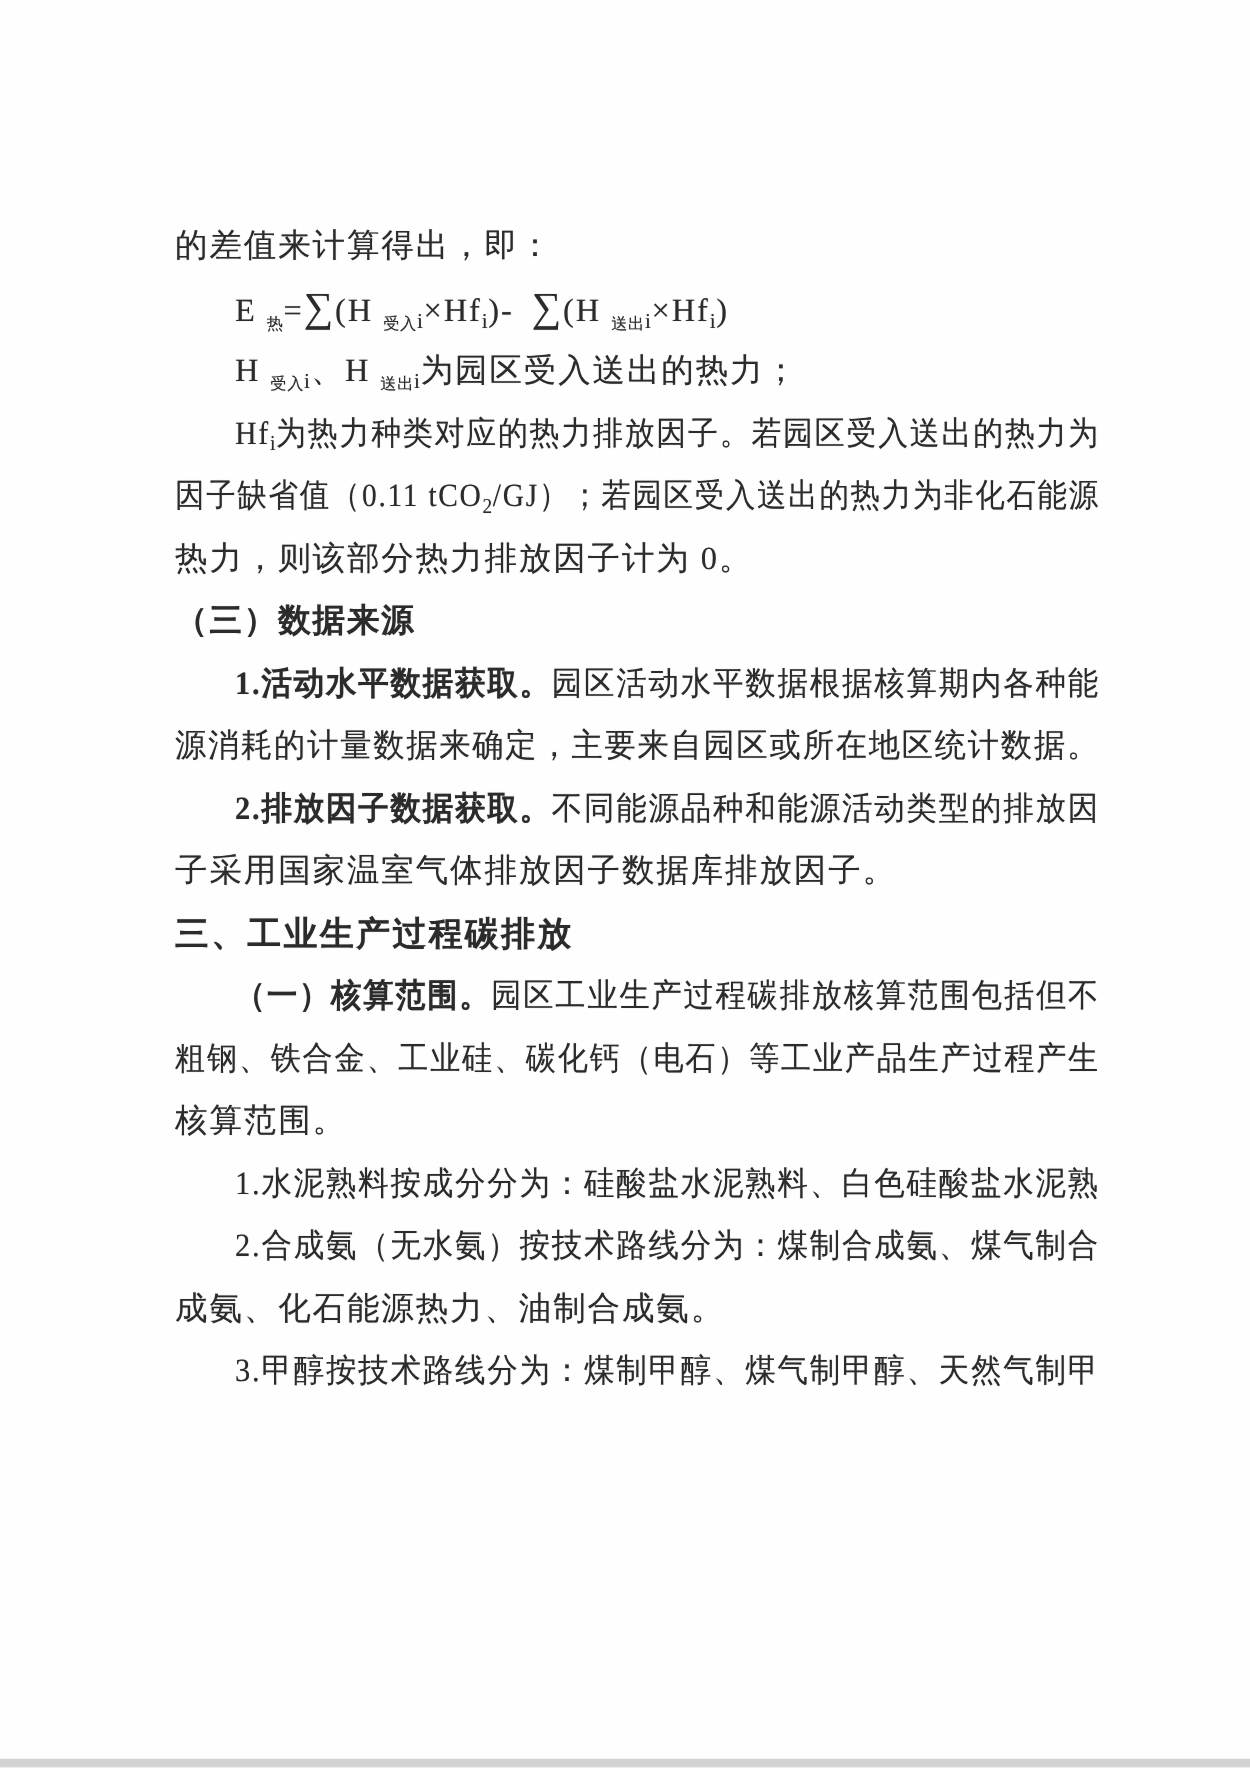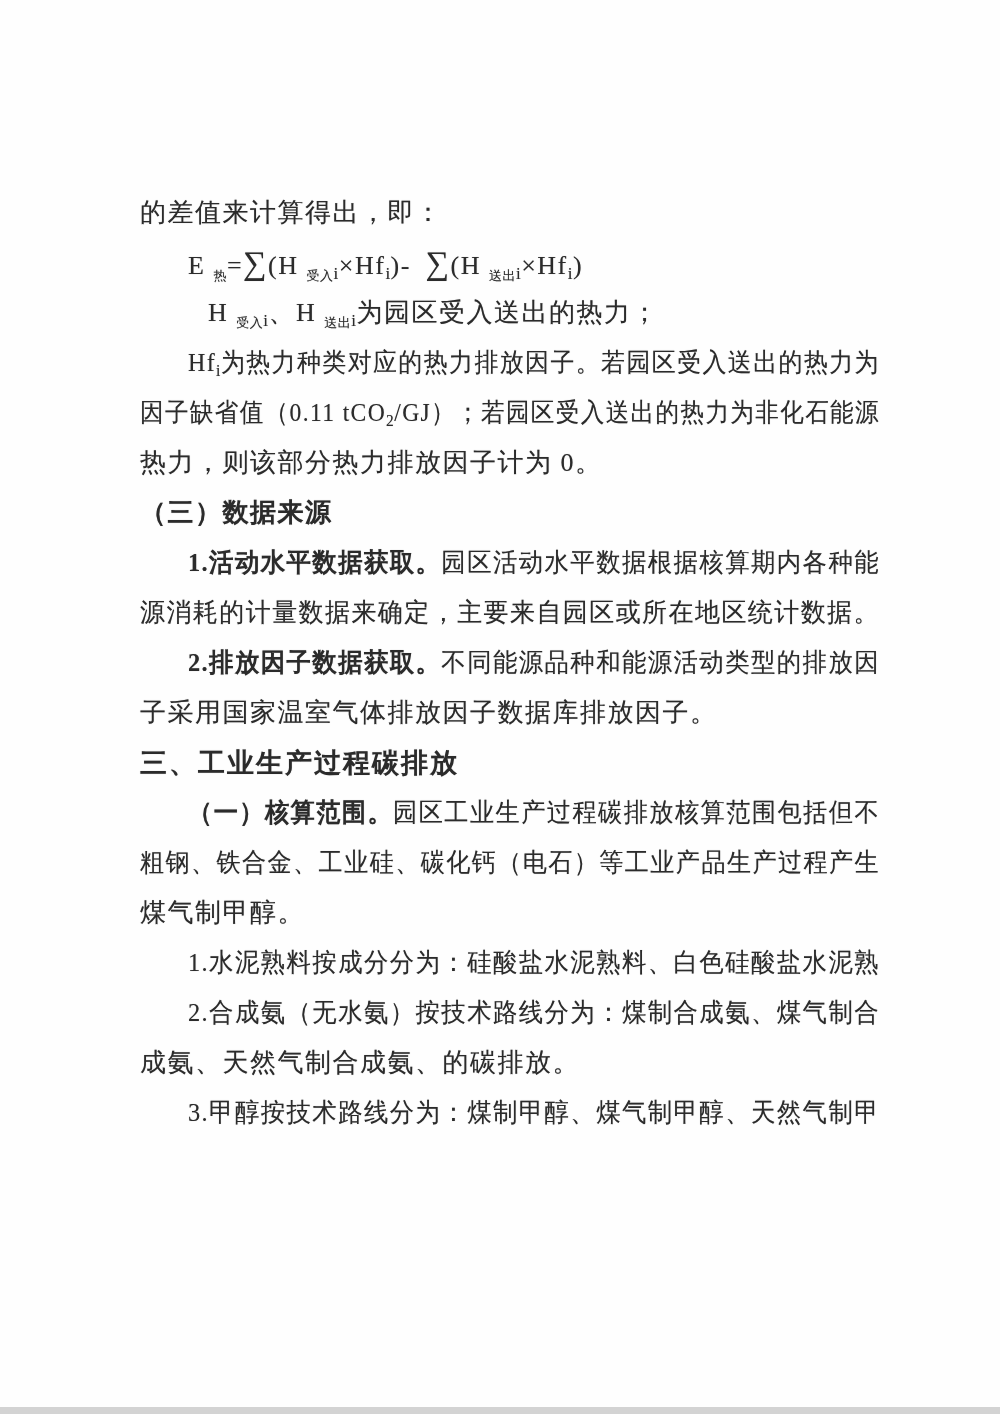--- a/index.html
+++ b/index.html
@@ -7,21 +7,21 @@
     position:relative;
     width:1000px; height:1414px;
     margin:0 auto;
     background:#fefefe;
     overflow:hidden;
     font-family:"Liberation Serif","DejaVu Serif",serif;
     color:#2b2b2b;
   }
   .doc-body {
     position:absolute;
-    left:140px; top:188px;
+    left:140px; top:172px;
     width:740px;
     text-shadow:0 0 0.8px rgba(50,50,50,0.45);
   }
   .line {
     height:50px;
     line-height:50px;
     font-size:26px;
     letter-spacing:1.5px;
     white-space:nowrap;
   }
@@ -57,32 +57,32 @@
     background:#d3d3d3;
   }
 </style>
 </head>
 <body>
 
 <div class="page">
   <div class="doc-body">
       <div class="line"><span class="inner"><span class="">的差值来计算得出，即：</span></span></div>
       <div class="line"><span class="inner" style="margin-left: 48px;"><span class="">E </span><span class="sub-cjk">热</span><span class="">=</span><span class="big-sigma">∑</span><span class="">(H </span><span class="sub-cjk">受入</span><span class="sub-latin">i</span><span class="">×Hf</span><span class="sub-latin">i</span><span class="">)- </span><span class="big-sigma">∑</span><span class="">(H </span><span class="sub-cjk">送出</span><span class="sub-latin">i</span><span class="">×Hf</span><span class="sub-latin">i</span><span class="">)</span></span></div>
-      <div class="line"><span class="inner" style="margin-left: 68px;"><span class="">H </span><span class="sub-cjk">受入</span><span class="sub-latin">i</span><span class="">、H </span><span class="sub-cjk">送出</span><span class="sub-latin">i</span><span class="">为园区受入送出的热力；</span></span></div>
+      <div class="line"><span class="inner" style="margin-left: 48px;"><span class="">H </span><span class="sub-cjk">受入</span><span class="sub-latin">i</span><span class="">、H </span><span class="sub-cjk">送出</span><span class="sub-latin">i</span><span class="">为园区受入送出的热力；</span></span></div>
       <div class="line"><span class="inner" style="margin-left: 48px; transform: scaleX(0.9218);"><span class="">Hf</span><span class="sub-latin">i</span><span class="">为热力种类对应的热力排放因子。若园区受入送出的热力为</span></span></div>
       <div class="line"><span class="inner" style="transform: scaleX(0.9068);"><span class="">因子缺省值（0.11 tCO</span><span class="sub-latin">2</span><span class="">/GJ）；若园区受入送出的热力为非化石能源</span></span></div>
       <div class="line"><span class="inner"><span class="">热力，则该部分热力排放因子计为 0。</span></span></div>
       <div class="line"><span class="inner" style=""><span class="bold">（三）数据来源</span></span></div>
       <div class="line"><span class="inner" style="margin-left: 48px; transform: scaleX(0.9383);"><span class="bold">1.活动水平数据获取。</span><span class="">园区活动水平数据根据核算期内各种能</span></span></div>
       <div class="line"><span class="inner" style="transform: scaleX(0.961);"><span class="">源消耗的计量数据来确定，主要来自园区或所在地区统计数据。</span></span></div>
       <div class="line"><span class="inner" style="margin-left: 48px; transform: scaleX(0.9383);"><span class="bold">2.排放因子数据获取。</span><span class="">不同能源品种和能源活动类型的排放因</span></span></div>
       <div class="line"><span class="inner"><span class="">子采用国家温室气体排放因子数据库排放因子。</span></span></div>
       <div class="line heiti"><span class="inner" style=""><span class="bold">三、工业生产过程碳排放</span></span></div>
       <div class="line"><span class="inner" style="margin-left: 48px; transform: scaleX(0.932);"><span class="bold">（一）核算范围。</span><span class="">园区工业生产过程碳排放核算范围包括但不</span></span></div>
       <div class="line"><span class="inner" style="transform: scaleX(0.9279);"><span class="">粗钢、铁合金、工业硅、碳化钙（电石）等工业产品生产过程产生</span></span></div>
-      <div class="line"><span class="inner"><span class="">煤气制甲醇。</span></span></div>
+      <div class="line"><span class="inner"><span class="">核算范围。</span></span></div>
       <div class="line"><span class="inner" style="margin-left: 48px; transform: scaleX(0.9383);"><span class="">1.水泥熟料按成分分为：硅酸盐水泥熟料、白色硅酸盐水泥熟</span></span></div>
       <div class="line"><span class="inner" style="margin-left: 48px; transform: scaleX(0.9383);"><span class="">2.合成氨（无水氨）按技术路线分为：煤制合成氨、煤气制合</span></span></div>
-      <div class="line"><span class="inner"><span class="">成氨、天然气制合成氨、的碳排放。</span></span></div>
+      <div class="line"><span class="inner"><span class="">成氨、化石能源热力、油制合成氨。</span></span></div>
       <div class="line"><span class="inner" style="margin-left: 48px; transform: scaleX(0.9383);"><span class="">3.甲醇按技术路线分为：煤制甲醇、煤气制甲醇、天然气制甲</span></span></div>
     </div>
   <div class="scan-strip"></div>
 </div>
 
 </body></html>

